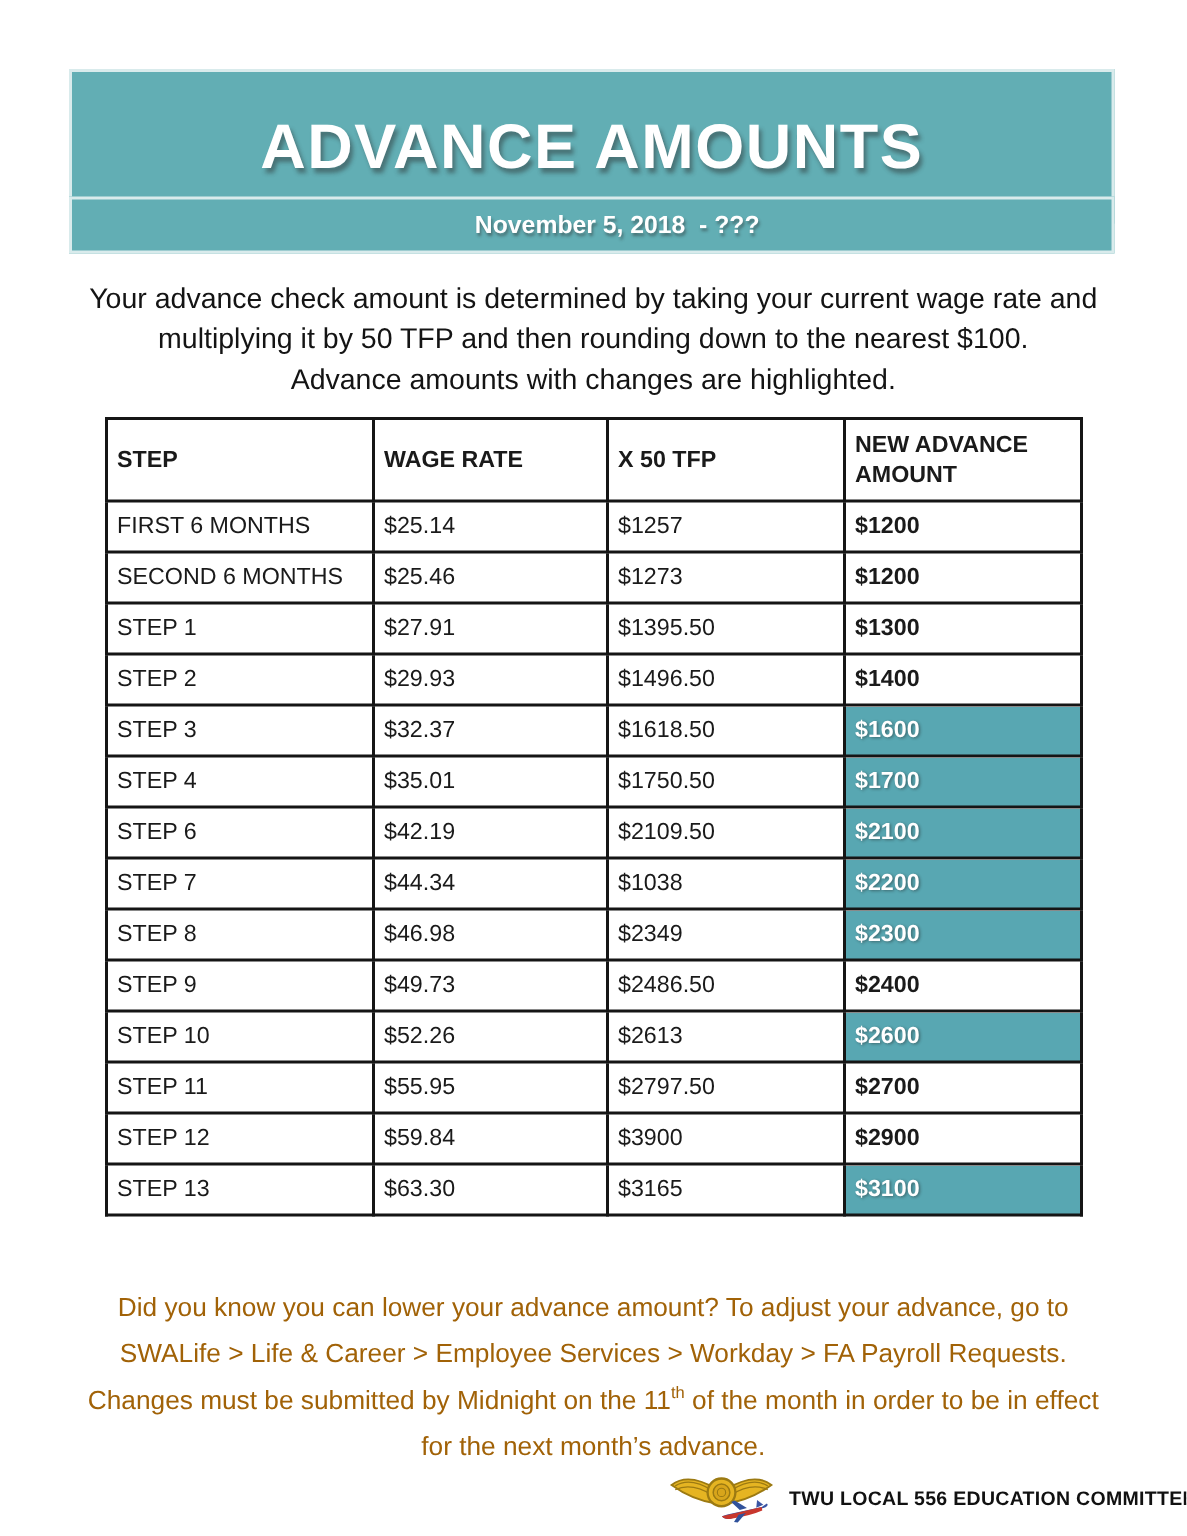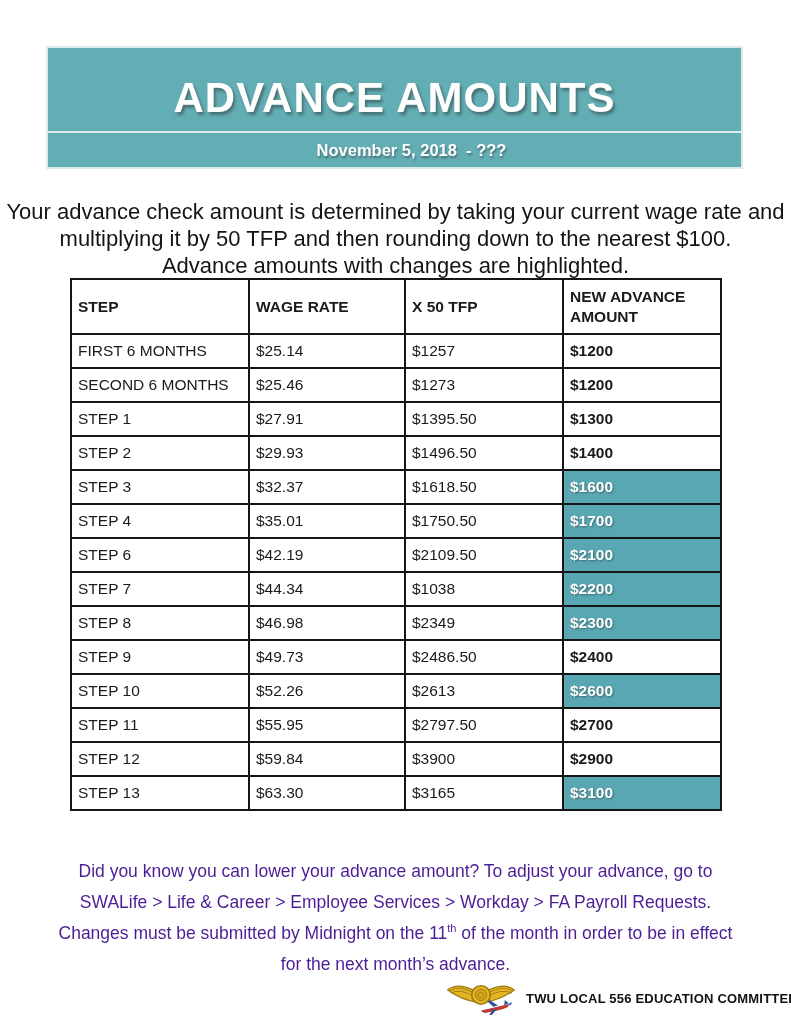--- a/index.html
+++ b/index.html
@@ -44,24 +44,23 @@
     white-space: pre;
   }
 
   
   .intro {
     position: absolute;
     top: 186px;
     left: 0;
     width: 791px;
     text-align: center;
-    font-size: 22px;
+    font-size: 19px;
     line-height: 27px;
     color: #141414;
-    margin-top: 12px;
   }
 
   
   table.advance-table {
     position: absolute;
     top: 278px;
     left: 70px;
     width: 650px;
     border-collapse: collapse;
     table-layout: fixed;
@@ -96,21 +95,21 @@
 
   
   .footer-note {
     position: absolute;
     top: 856px;
     left: 0;
     width: 791px;
     text-align: center;
     font-size: 17.5px;
     line-height: 31px;
-    color: #4c1d95;
+    color: #a16207;
   }
   .footer-note sup {
     font-size: 11px;
     vertical-align: super;
     line-height: 0;
   }
 
   
   .branding {
     position: absolute;

